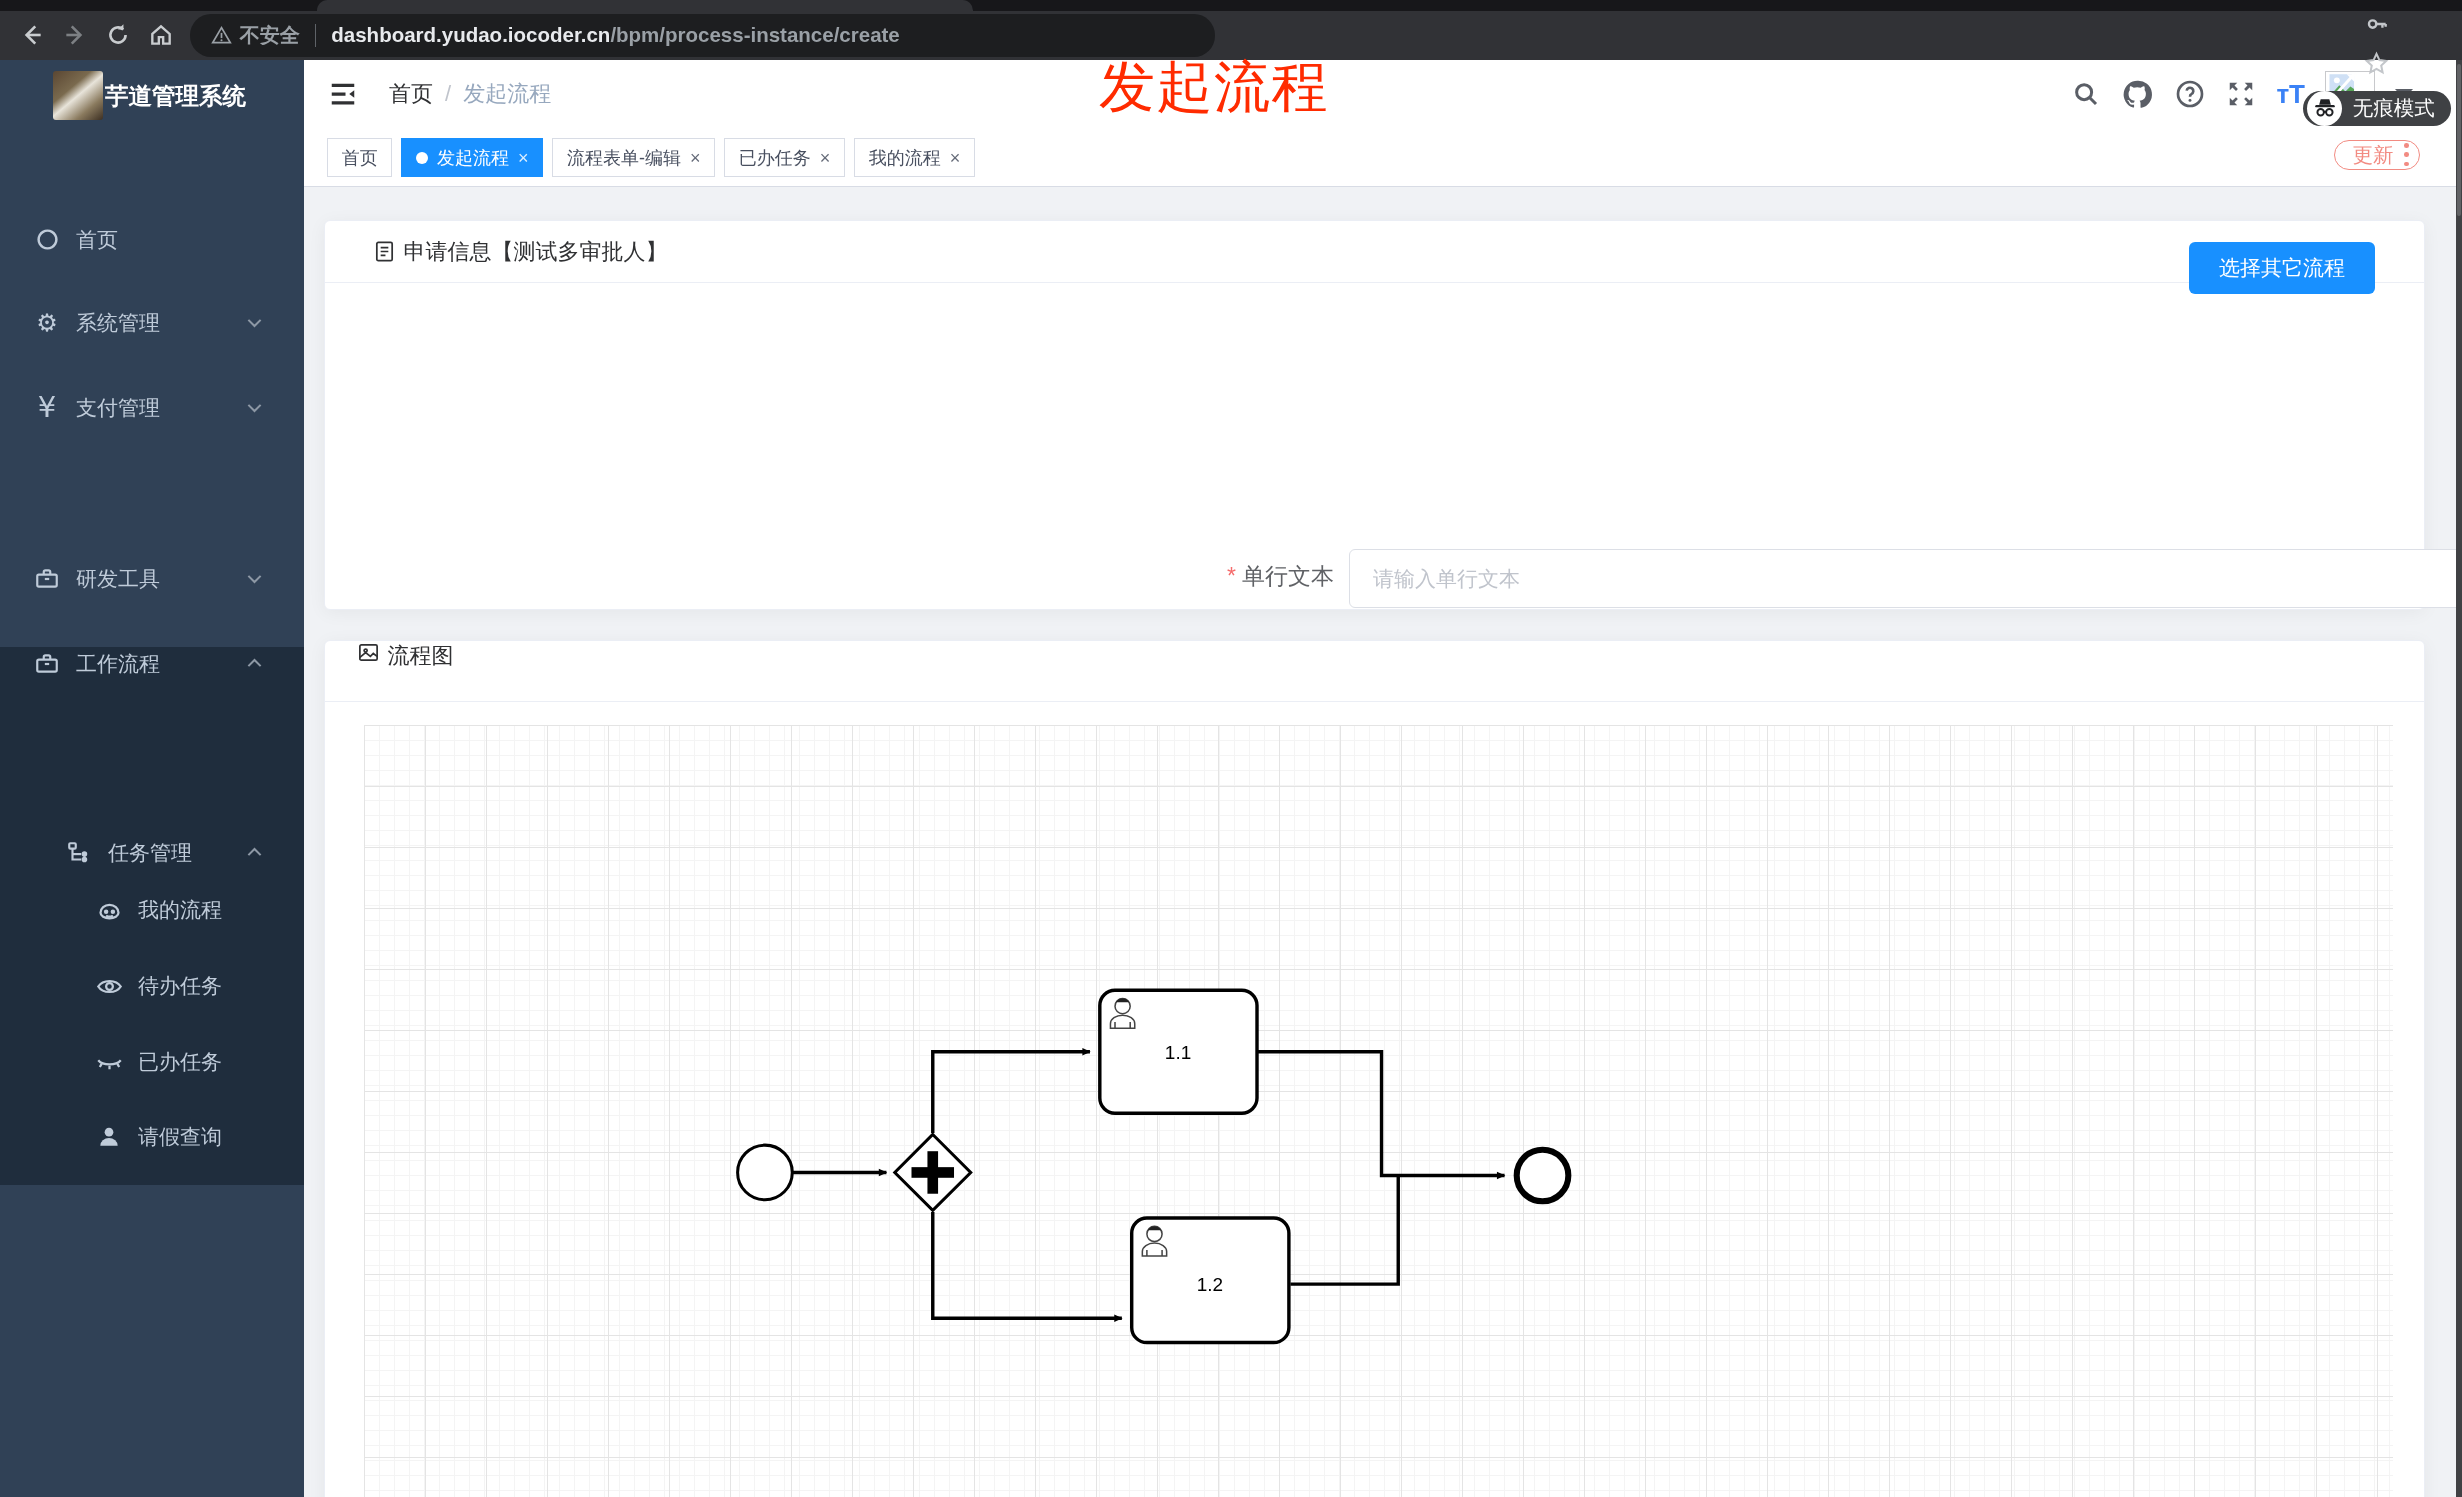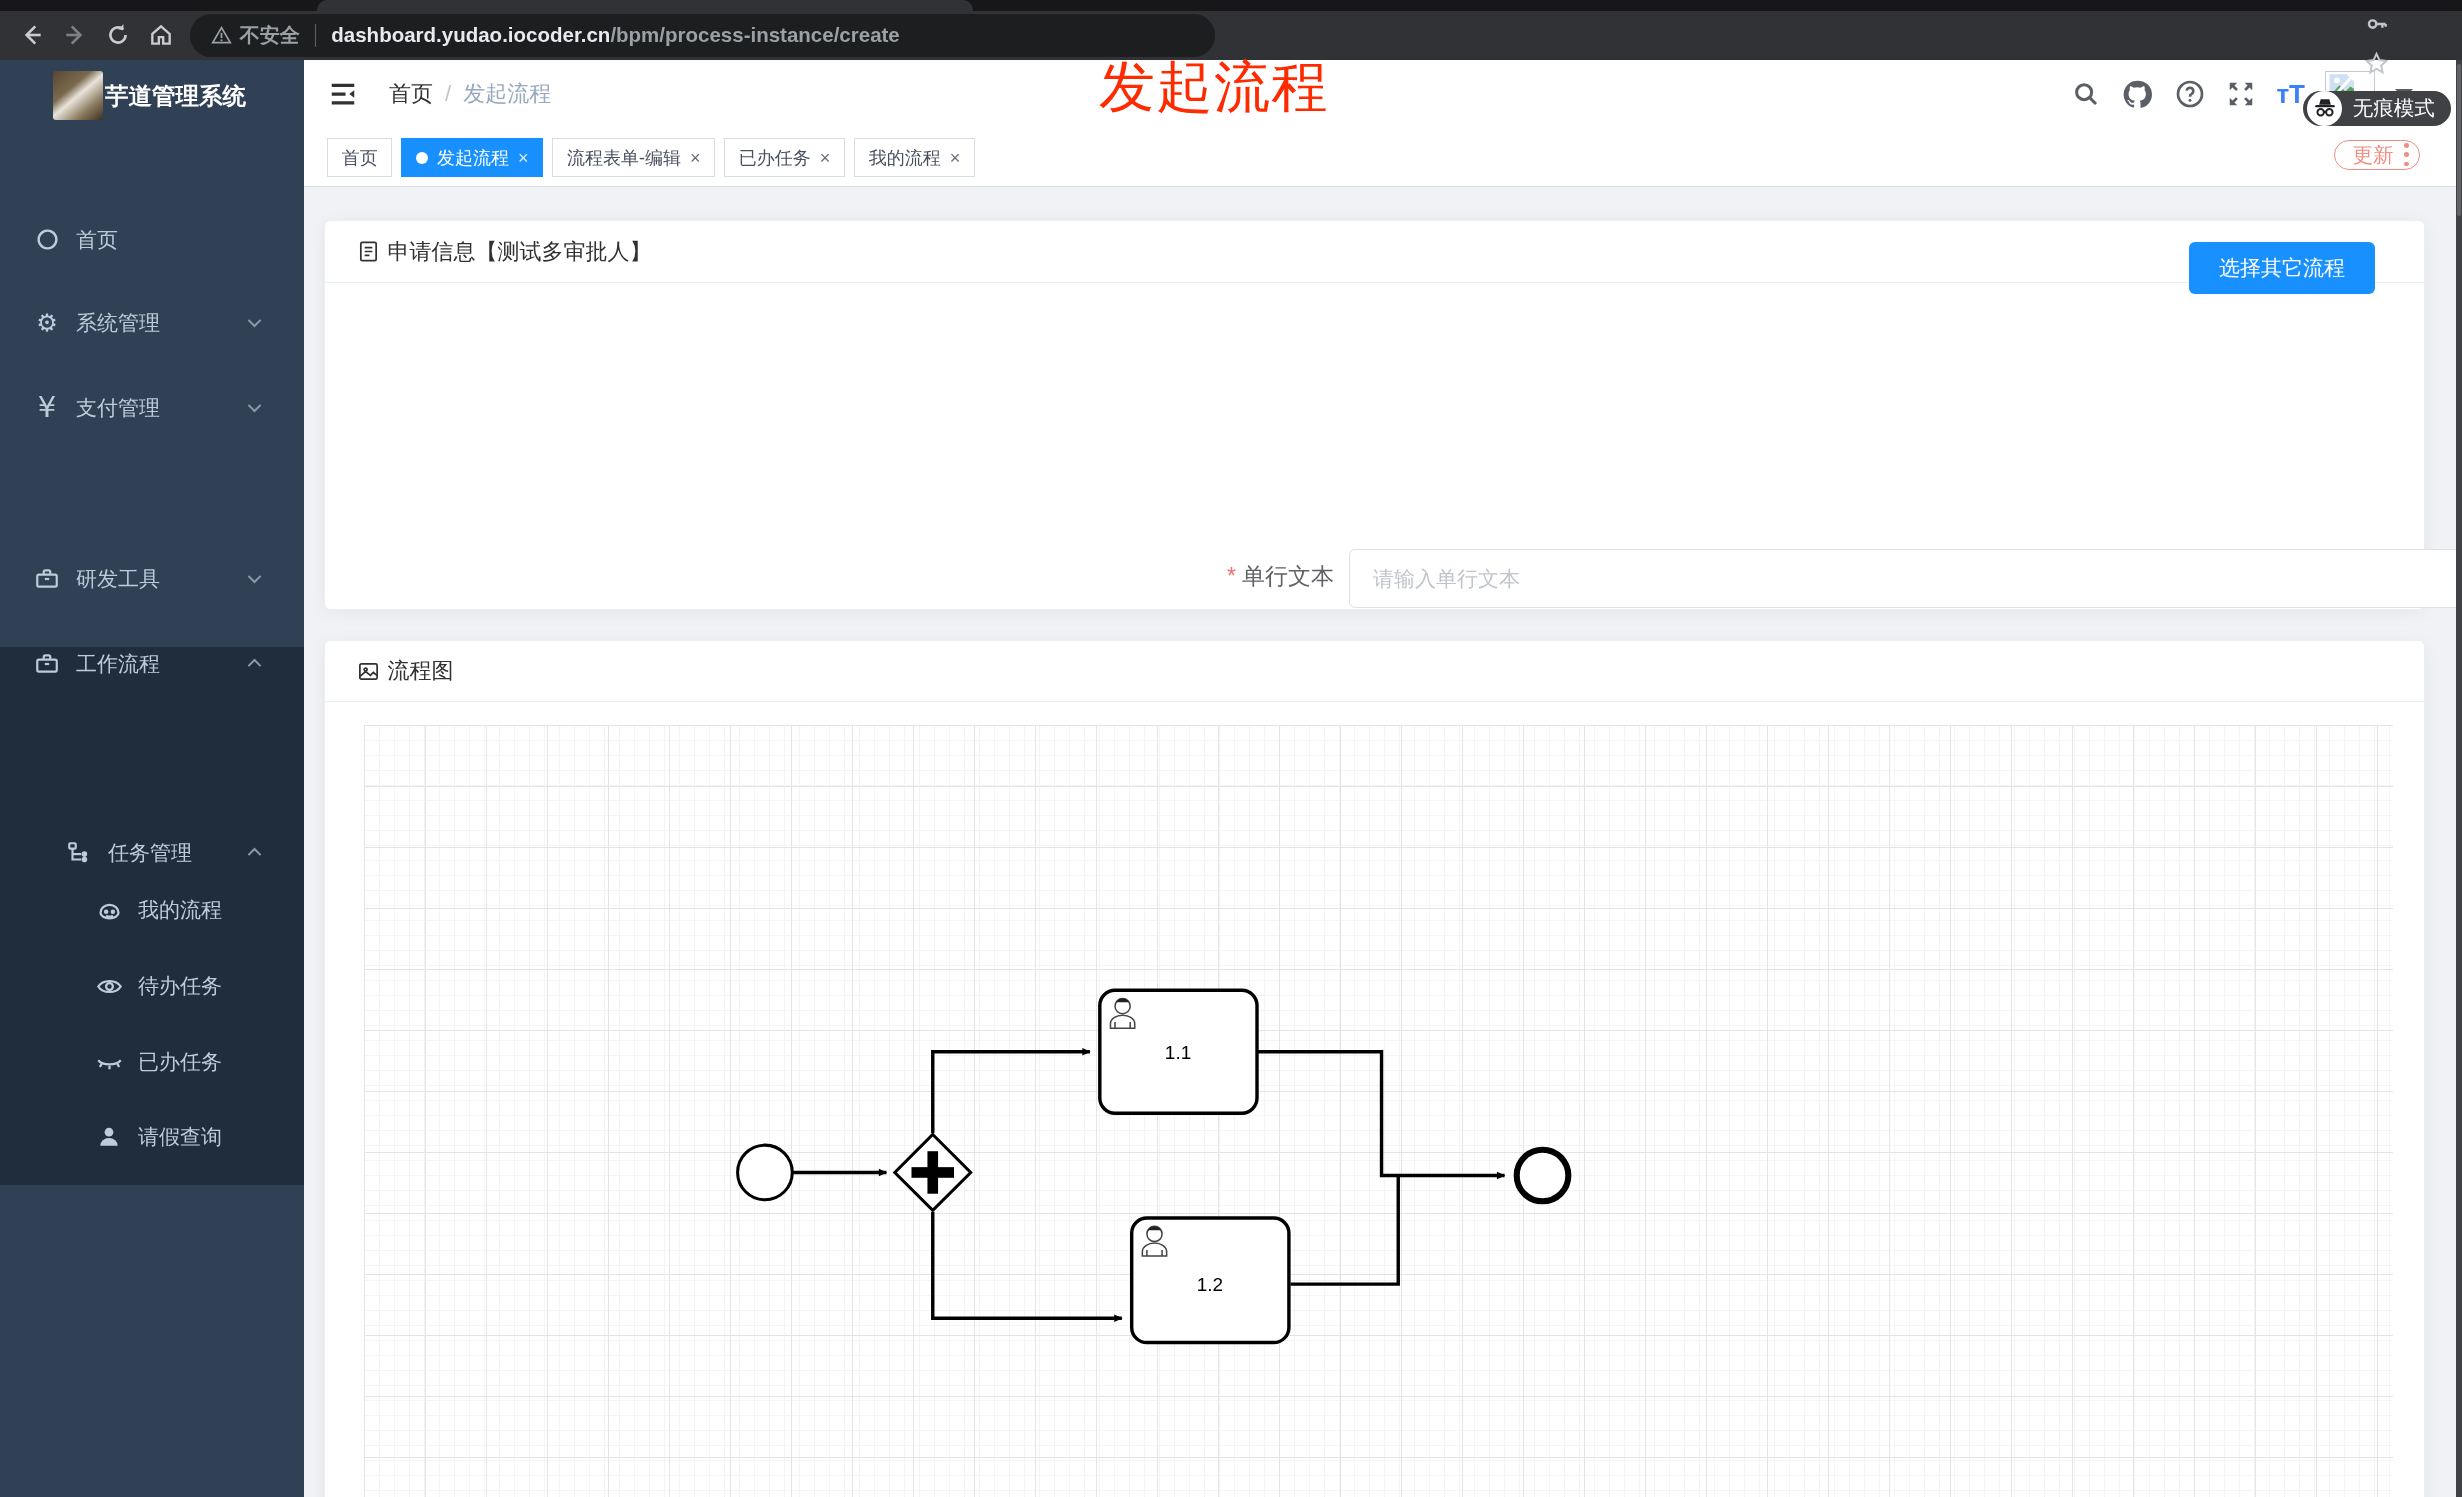--- a/index.html
+++ b/index.html
@@ -70,38 +70,38 @@
        display:flex;align-items:center;padding:0 13.7px;box-sizing:border-box;gap:9px;white-space:nowrap;}
   .tag .dot{width:12px;height:12px;border-radius:50%;background:#fff;display:none;}
   .tag.active{background:#1890ff;border-color:#1890ff;color:#fff;}
   .tag.active .dot{display:block;}
   .tag .closex{font-size:18px;line-height:1;opacity:.85;}
 
   
   .card{background:#fff;border:1.5px solid #ebeef5;border-radius:6px;box-shadow:0 3px 18px rgba(0,0,0,.05);z-index:1;}
   #formcard{left:324px;top:220px;width:2099px;height:388px;}
   #formhead{position:absolute;left:0;top:0;width:100%;height:62px;border-bottom:1.5px solid #ebeef5;
-            display:flex;align-items:center;padding-left:32px;box-sizing:border-box;gap:7.6px;color:#303133;font-size:22px;}
+            display:flex;align-items:center;padding-left:48px;box-sizing:border-box;gap:7.6px;color:#303133;font-size:22px;}
   #choosebtn{position:absolute;right:49px;top:21px;height:52px;background:#1890ff;color:#fff;border:none;
              border-radius:6px;font-size:21px;padding:0 30px;}
   .formlabel{position:absolute;width:319px;text-align:right;font-size:23px;color:#606266;}
   .star{color:#f56c6c;margin-right:6px;}
   #textinput{position:absolute;left:1024px;top:328px;width:1167px;height:59px;border:1.5px solid #dcdfe6;border-radius:6px;
              font-size:21px;padding:0 23px;color:#606266;box-sizing:border-box;font-family:"Liberation Sans",sans-serif;}
   #textinput::placeholder{color:#c0c4cc;}
   .checkwrap{position:absolute;display:flex;align-items:center;gap:15px;font-size:21px;color:#606266;}
   .checkbox{width:21px;height:21px;border:1.5px solid #dcdfe6;border-radius:3px;background:#fff;box-sizing:border-box;}
   #submitbtn{position:absolute;left:1024px;top:514px;width:107px;height:59px;background:#1890ff;color:#fff;
              border:none;border-radius:6px;font-size:21px;}
   #resetbtn{position:absolute;left:1146px;top:514px;width:106px;height:59px;background:#fff;color:#606266;
             border:1.5px solid #dcdfe6;border-radius:6px;font-size:21px;box-sizing:border-box;}
 
   #diagcard{left:324px;top:640px;width:2099px;height:904px;}
   #diaghead{position:absolute;left:0;top:0;width:100%;height:61px;border-bottom:1.5px solid #ebeef5;
-            display:flex;align-items:center;padding-left:32px;box-sizing:border-box;gap:7.6px;color:#303133;font-size:22px;}
+            display:flex;padding-left:32px;box-sizing:border-box;gap:7.6px;color:#303133;font-size:22px;}
   #bpmncanvas{position:absolute;left:39px;top:84px;width:2029px;height:819px;background:#fff;
      background-image:
        linear-gradient(#e4e4e4 0.8px,transparent 0.8px),
        linear-gradient(90deg,#e4e4e4 0.8px,transparent 0.8px),
        linear-gradient(#f4f4f4 0.8px,transparent 0.8px),
        linear-gradient(90deg,#f4f4f4 0.8px,transparent 0.8px);
      background-size:61px 61px,61px 61px,15px 15px,15px 15px;}
 
   
   #pagescroll{left:2456px;top:59px;width:6px;height:1439px;background:#404144;z-index:4;}

